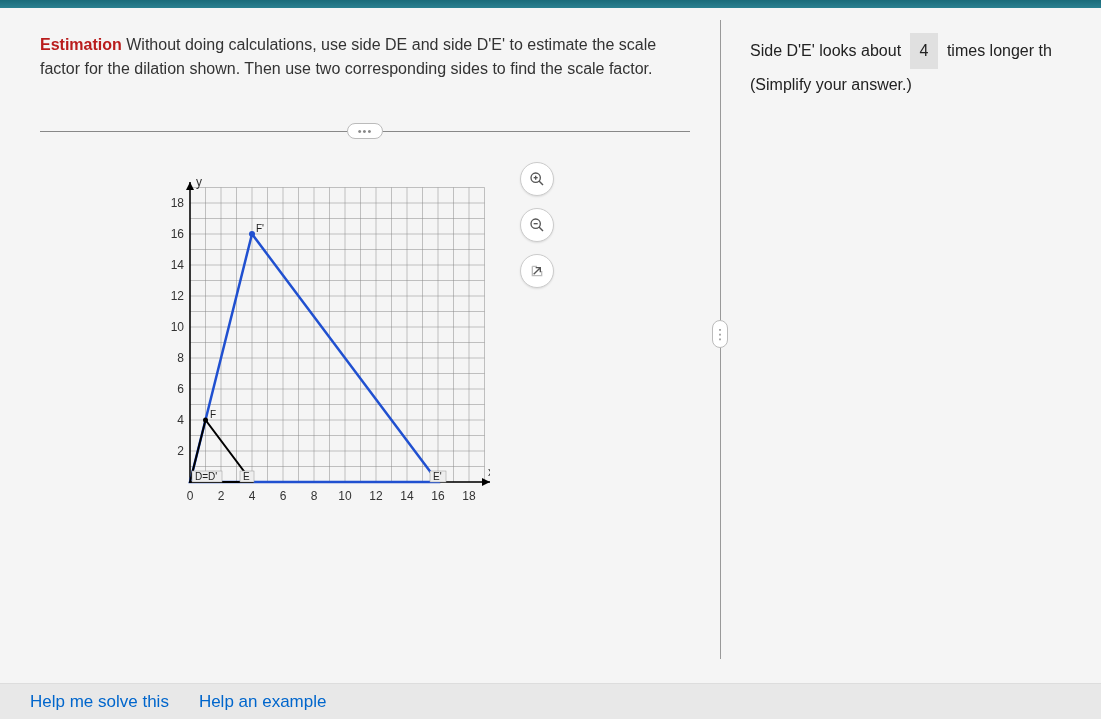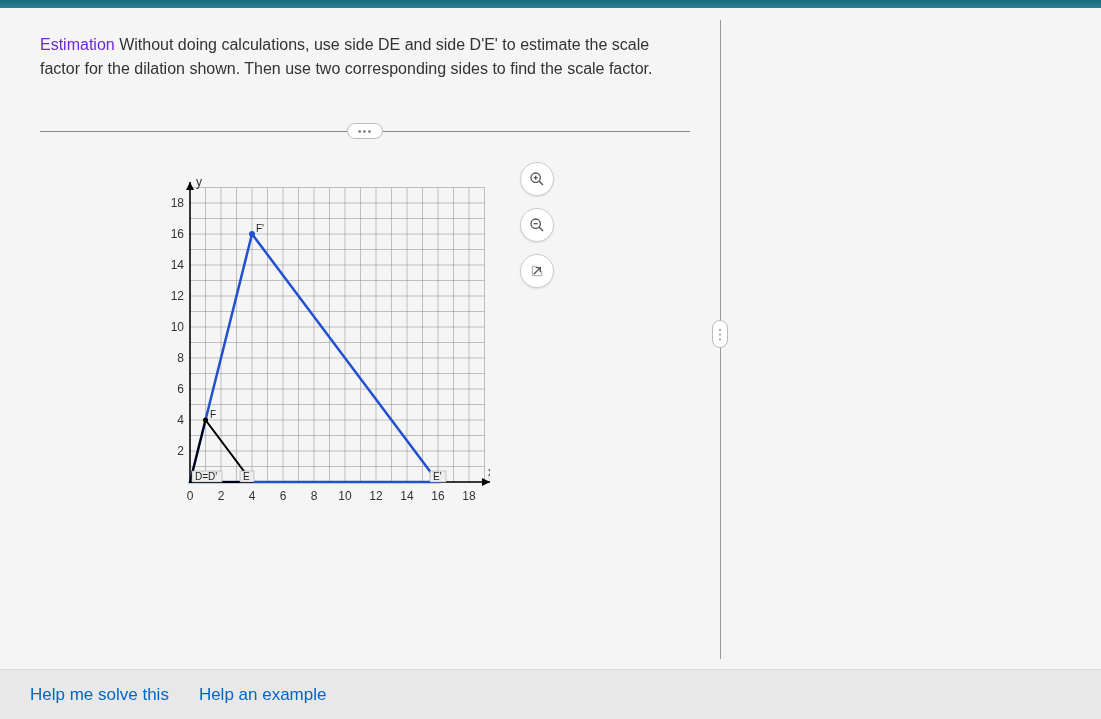--- a/index.html
+++ b/index.html
@@ -50,21 +50,21 @@
       display: flex;
       flex-direction: column;
       align-items: center;
       justify-content: center;
       gap: 2px;
       font-size: 10px;
       color: #888;
       z-index: 10;
     }
     .divider-handle-v::before { content: "⋮"; font-size: 14px; line-height: 1; }
-    .problem-title { font-weight: normal; color: #6d28d9; }
+    .problem-title { font-weight: bold; color: #b91c1c; }
     .problem-text {
       font-size: 16px;
       line-height: 1.5;
       color: #333;
       margin-bottom: 20px;
     }
     .hr-line {
       height: 1px;
       background: #888;
       margin: 50px 0 25px 0;
@@ -141,21 +141,21 @@
       border: 2px solid #4da0d8;
       vertical-align: middle;
       margin: 0 2px;
       background: #fff;
     }
     .bottom-bar {
       position: absolute;
       bottom: 0;
       left: 0;
       right: 0;
-      height: 50px;
+      height: 36px;
       background: #e8e8e8;
       display: flex;
       align-items: center;
       padding: 0 30px;
       gap: 30px;
       border-top: 1px solid #ddd;
     }
     .help-link {
       color: #0066cc;
       font-size: 17px;
@@ -303,19 +303,25 @@
           </svg>
         </div>
       </div>
     </div>
   </div>
 
   <div class="divider-vertical"></div>
   <div class="divider-handle-v"></div>
 
   <div class="right-panel">
+    <p class="answer-text">
+      <span>Side D'E' looks about</span>
+      <span class="filled-box">4</span>
+      <span>times longer th</span>
+    </p>
+    <p class="answer-text">(Simplify your answer.)</p>
   </div>
 </div>
 
 <div class="bottom-bar">
   <a class="help-link">Help me solve this</a>
   <a class="help-link">Help an example</a>
 </div>
 
 </body></html>

